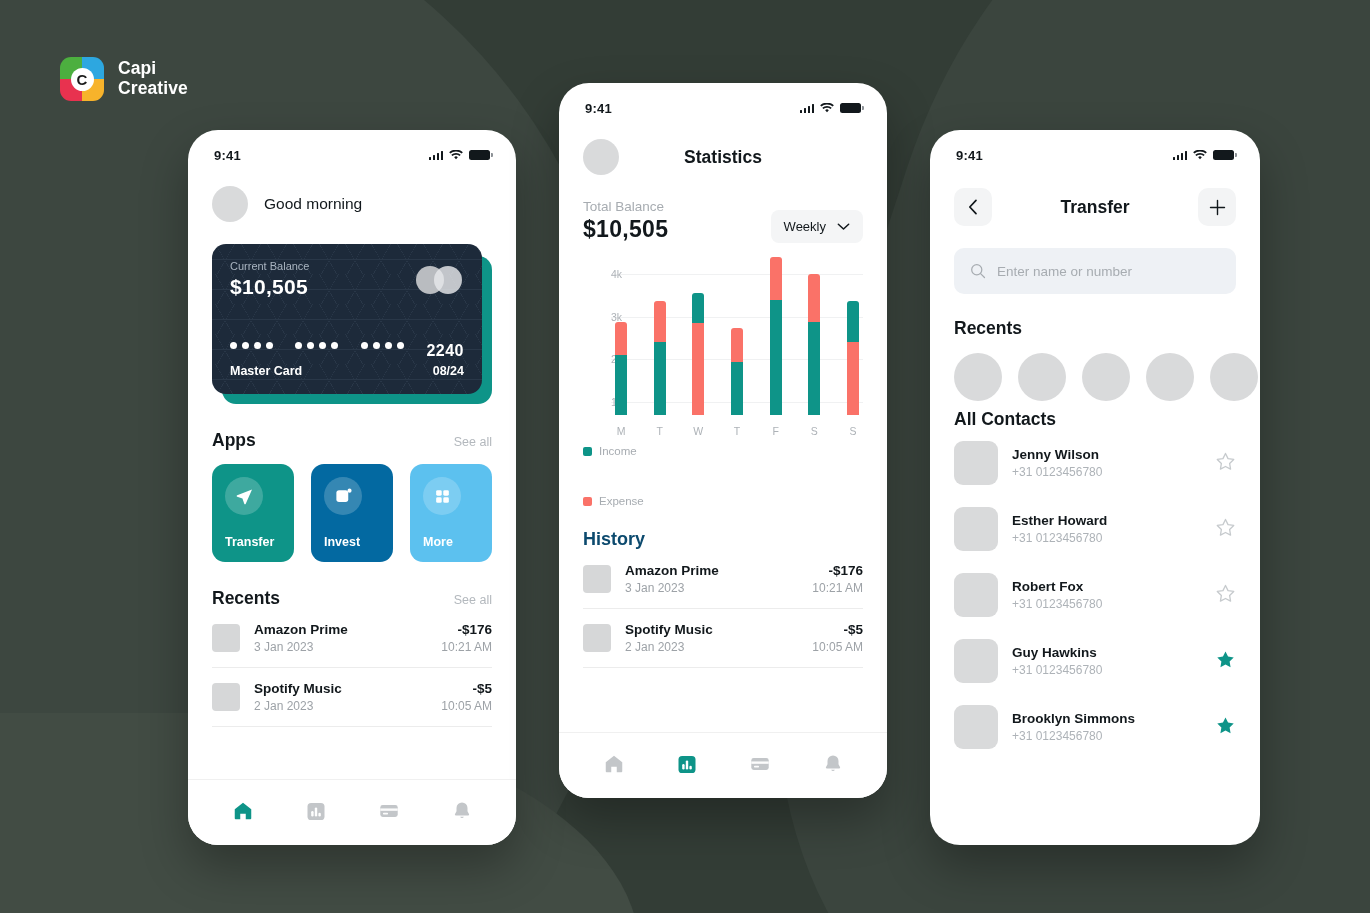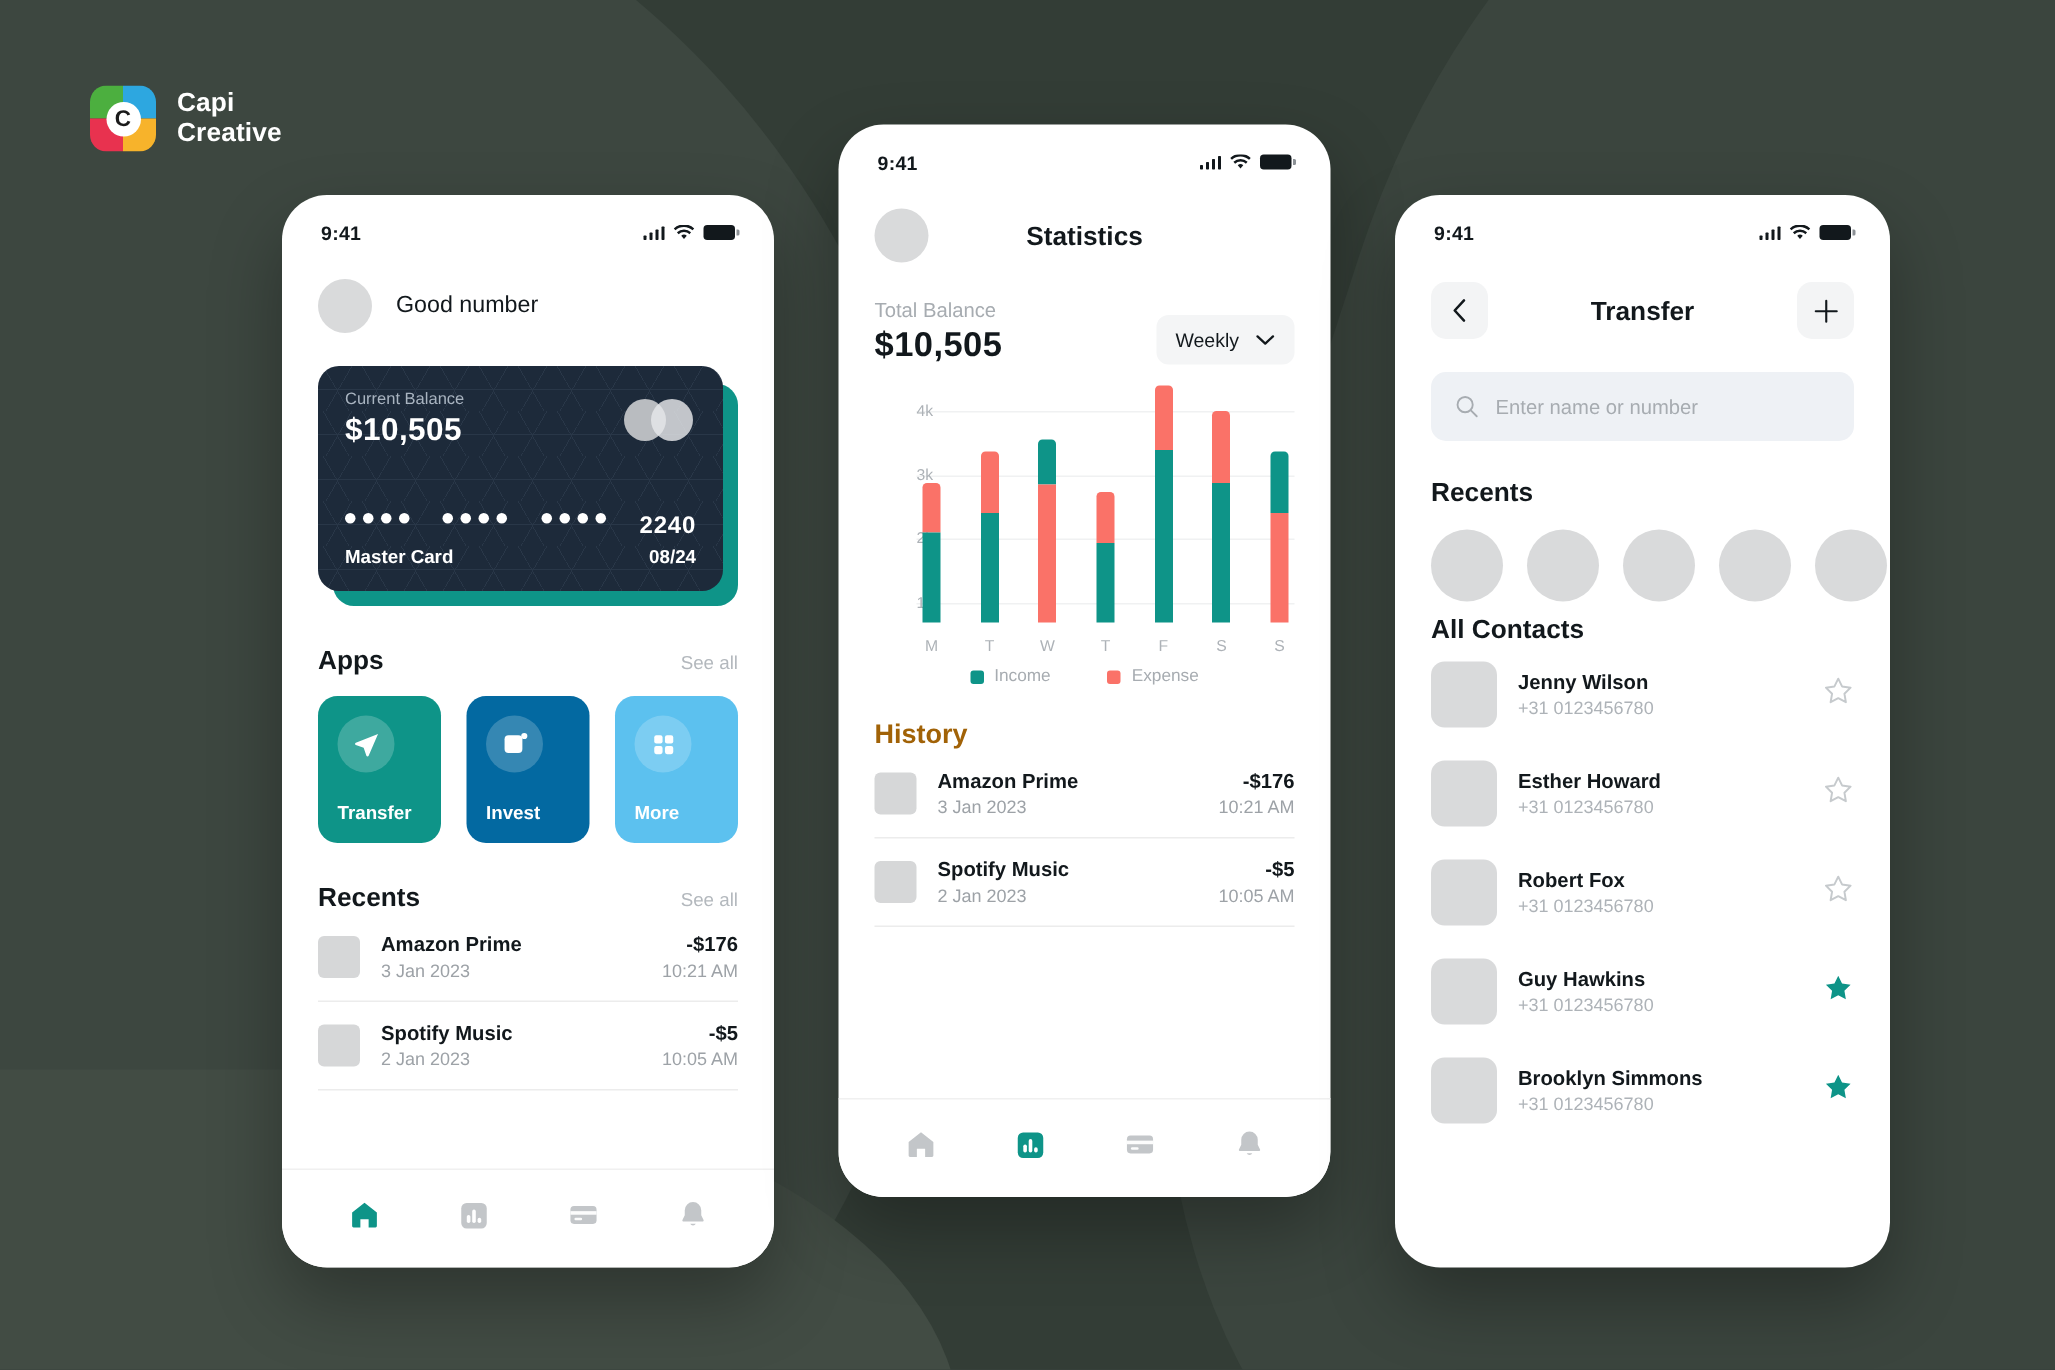--- a/index.html
+++ b/index.html
@@ -213,26 +213,26 @@
     position: absolute; left: 32px; right: 4px; top: 0; bottom: 22px;
     display: flex; align-items: flex-end; justify-content: space-between;
   }
   .barcol { width: 12px; display: flex; flex-direction: column; justify-content: flex-end; height: 100%; }
   .bar-seg { width: 100%; }
   .xticks {
     position: absolute; left: 32px; right: 4px; bottom: 0;
     display: flex; justify-content: space-between;
   }
   .xtick { width: 12px; text-align: center; font-size: 10.5px; color: #adb2b7; }
-  .legend { display: flex; justify-content: center; gap: 38px; margin-top: 8px; }
+  .legend { display: flex; justify-content: center; gap: 38px; margin-top: 8px; flex-direction: column; }
   .legend-item { display: flex; align-items: center; gap: 7px; }
   .legend-swatch { width: 9px; height: 9px; border-radius: 2px; }
   .legend-text { font-size: 11.5px; color: #a7acb1; }
 
-  .history-title { font-size: 18px; font-weight: bold; color: #a16207; margin-top: 22px; }
+  .history-title { font-size: 18px; font-weight: bold; color: #0c4a6e; margin-top: 22px; }
 
   
   .tr-head {
     display: flex; align-items: center; justify-content: space-between;
     padding: 22px 0 0 0;
   }
   .icon-sq {
     width: 38px; height: 38px; border-radius: 10px; background: #f3f4f5;
     display: flex; align-items: center; justify-content: center;
   }
@@ -291,21 +291,21 @@
         <path d="M8 5.1c1.6 0 3 .6 4.1 1.6l1.3-1.5A8 8 0 0 0 8 3.1a8 8 0 0 0-5.4 2.1l1.3 1.5A6 6 0 0 1 8 5.1z" fill="#12181c"></path>
         <path d="M8 1.3c2.5 0 4.8 1 6.5 2.5l1.3-1.5A10.4 10.4 0 0 0 8-.6 10.4 10.4 0 0 0 .2 2.3l1.3 1.5A9.6 9.6 0 0 1 8 1.3z" fill="#12181c"></path>
       </svg>
       <span class="batt"></span>
     </div>
   </div>
 
   <div class="screen">
     <div class="greet-row">
       <div class="avatar-circle"></div>
-      <div class="greet-text">Good number</div>
+      <div class="greet-text">Good morning</div>
     </div>
 
     <div class="card-wrap">
       <div class="card-back"></div>
       <div class="card-front">
         <div class="card-pattern"></div>
         <div class="card-inner">
           <div class="mc-logo">
             <span class="mc-a"></span>
               <span class="mc-b"></span>

